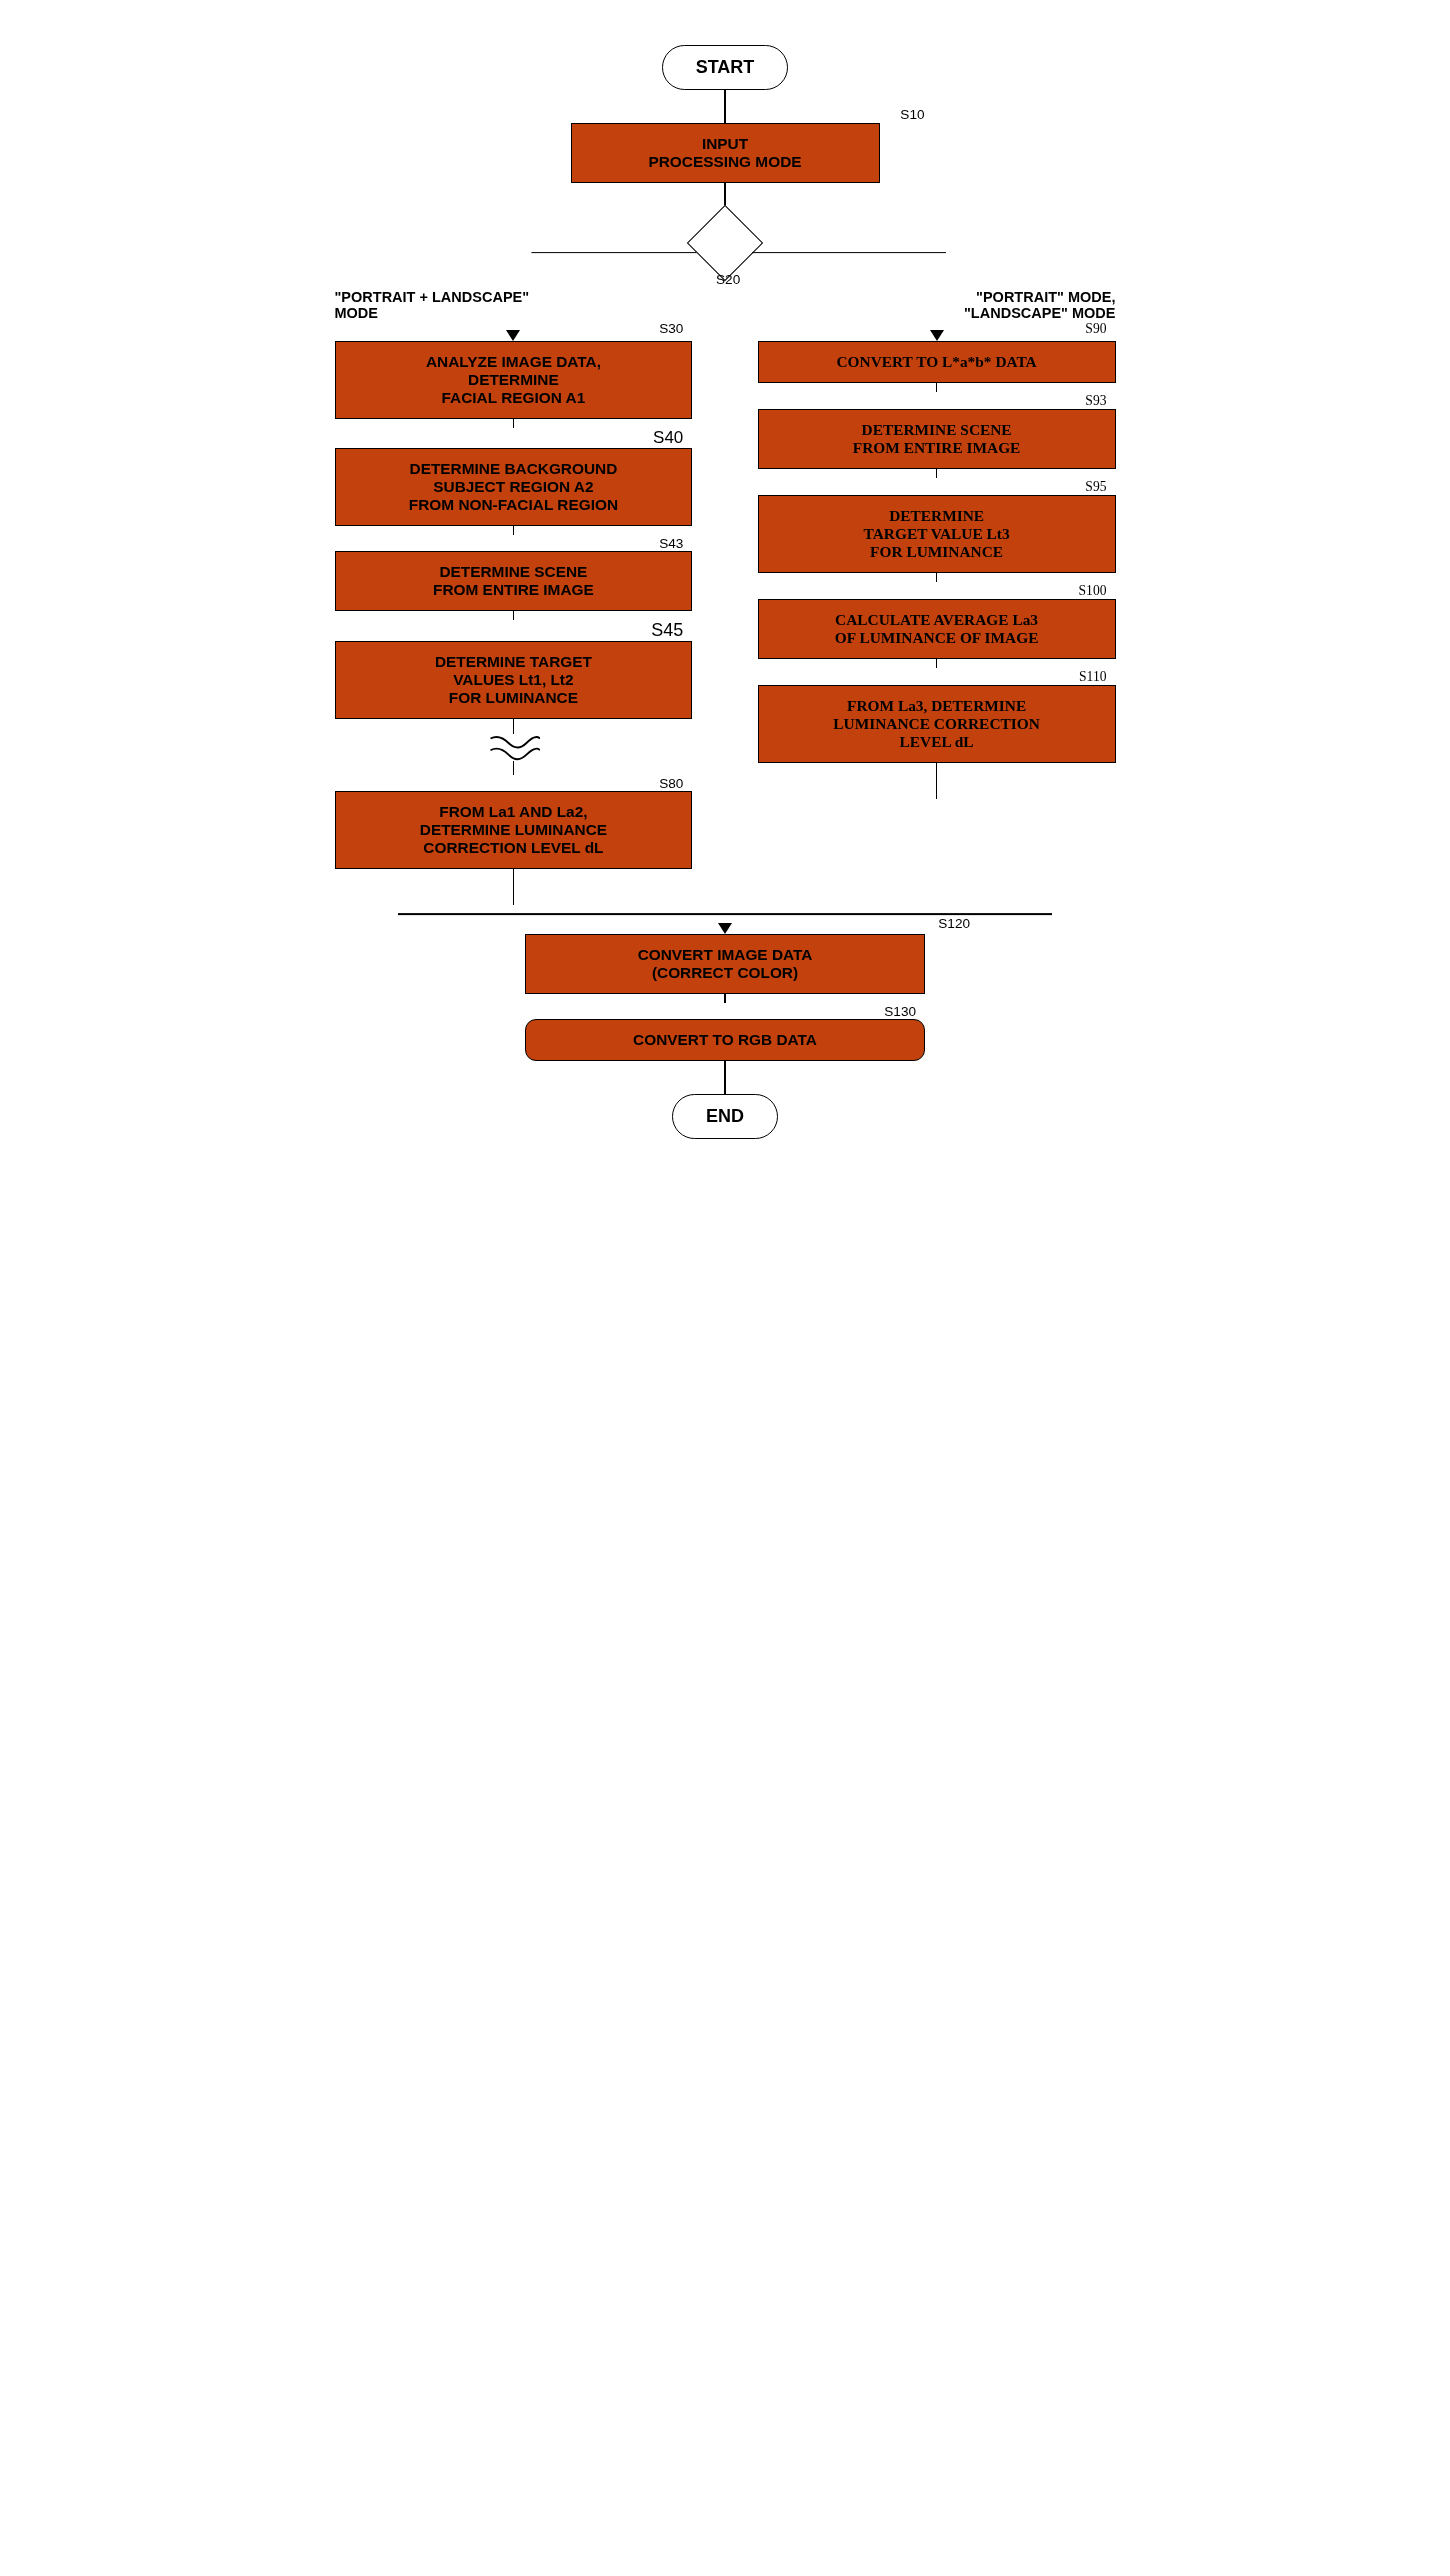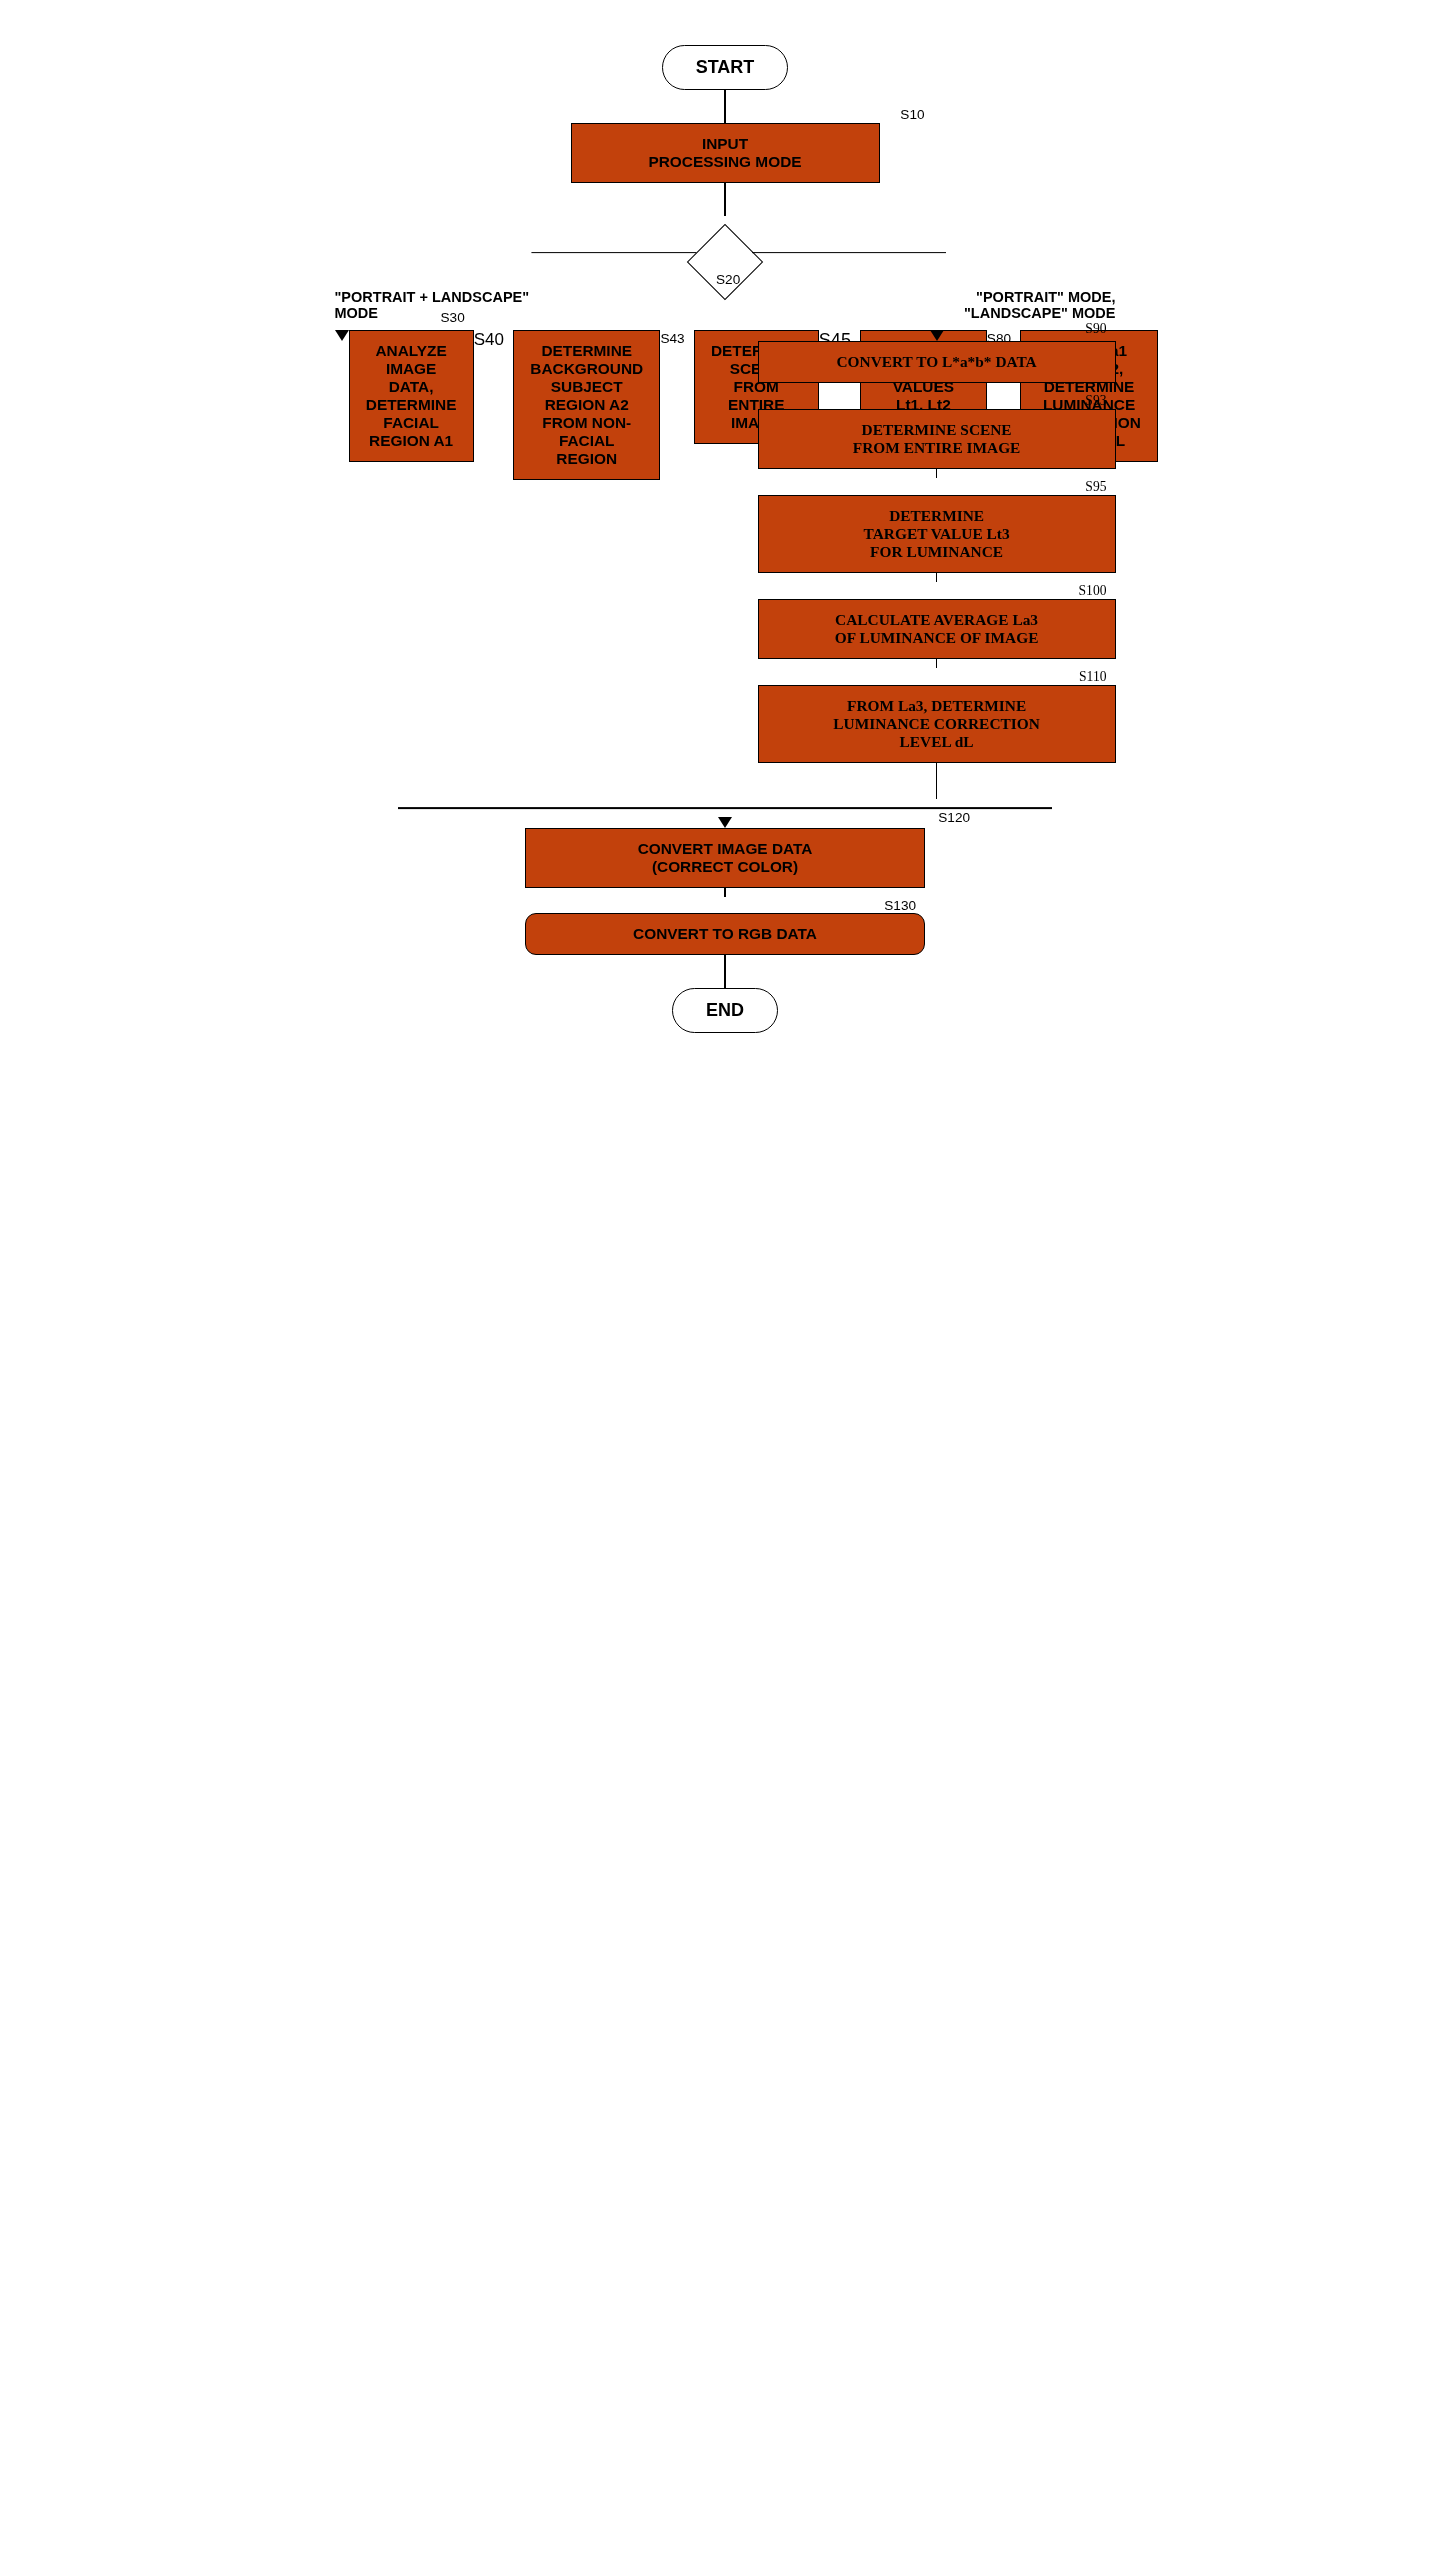--- a/index.html
+++ b/index.html
@@ -68,22 +68,22 @@
     
     .two-col {
       display: flex;
       width: 100%;
       justify-content: space-between;
       align-items: flex-start;
       position: relative;
     }
     .left-col {
       display: flex;
-      flex-direction: row;
-      align-items: flex-start;
+      flex-direction: column;
+      align-items: center;
       width: 46%;
     }
     .right-col {
       display: flex;
       flex-direction: column;
       align-items: center;
       width: 46%;
       font-family: Liberation Serif, serif;
     }
 
@@ -120,21 +120,21 @@
     <div class="rounded-box">START</div>
     <div class="line-down" style="height:33px;"></div>
 
     <div class="annotated" style="width:309px; text-align:center;">
       <span class="annot" style="right:-45px; top:-16.3px;">S10</span>
       <div class="rect-box" style="width:309px;">INPUT<br>PROCESSING MODE</div>
     </div>
     <div class="line-down" style="height:33px; position:relative;">
     </div>
 
-    <div style="width:100%; position:relative; height:73px; display:flex; align-items:flex-end; justify-content:center;">
+    <div style="width:100%; position:relative; height:73px; display:flex; align-items:flex-start; justify-content:center;">
 
       <div style="position:absolute; left:50%; top:50%; transform:translateY(-50%);
                   width:calc(27% - 27px); height:1.8px; background:#000; right:auto;
                   transform:translateY(-50%) translateX(-100%);"></div>
 
       <div class="diamond"></div>
 
       <div style="position:absolute; left:50%; top:50%;
                   width:calc(27% - 27px); height:1.8px; background:#000;
                   transform:translateY(-50%) translateX(27px);"></div>

